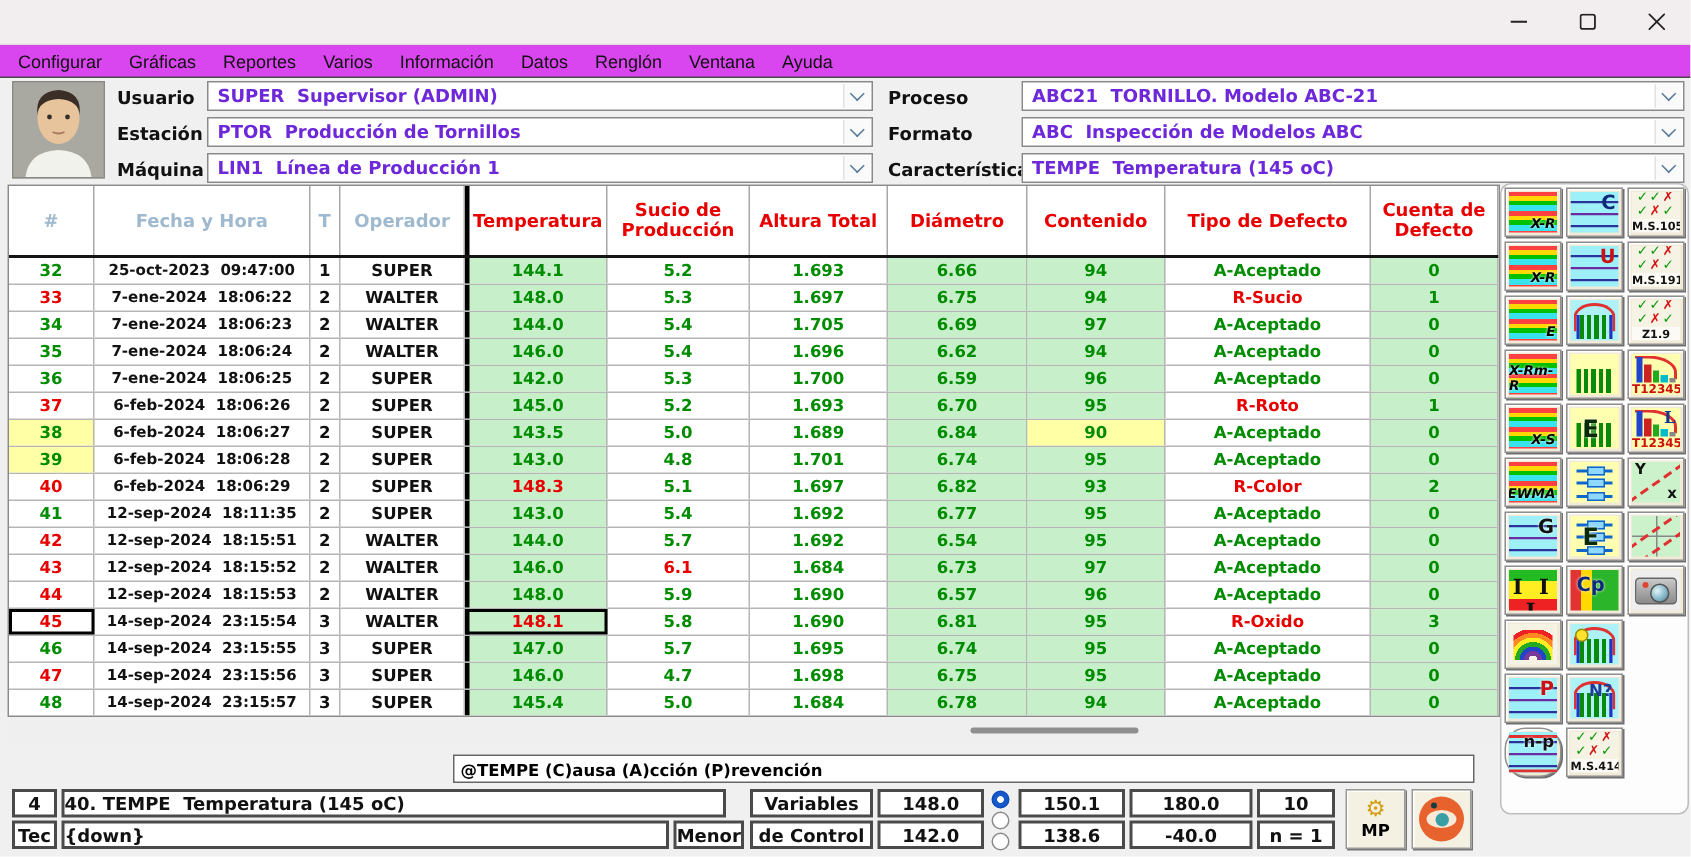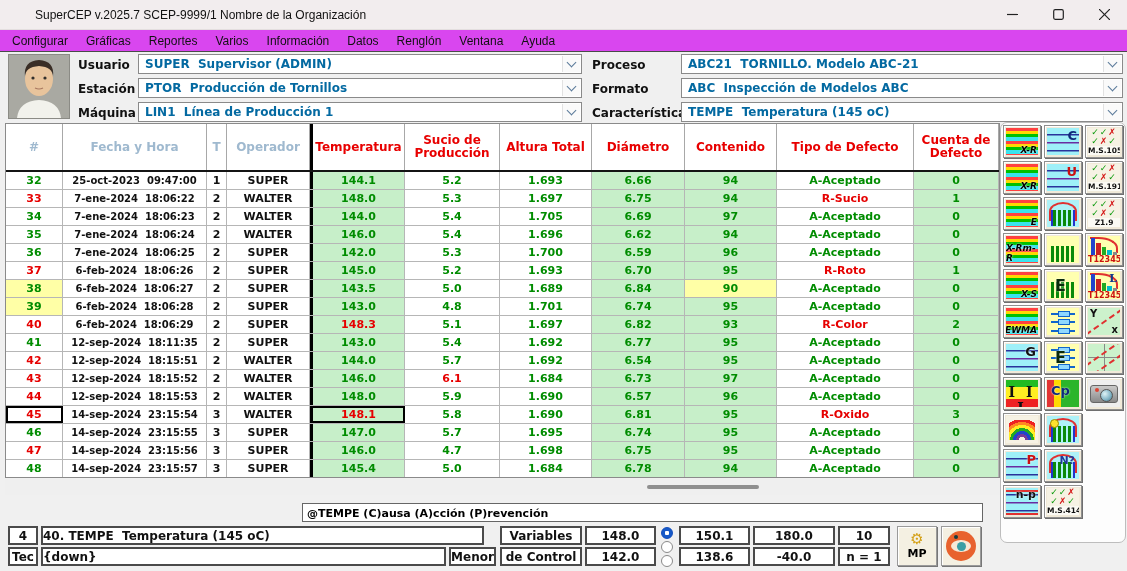--- a/index.html
+++ b/index.html
@@ -20,21 +20,21 @@
   
   .menubar { position:absolute; left:0; top:30px; width:1127px; height:22px; background:#d946ef;
     border-bottom:1px solid #4a4a4a; display:flex; align-items:center; padding-left:3px;
     font:12px "Liberation Sans",sans-serif; }
   .menu-item { padding:3px 9px; color:#111; cursor:default; }
 
   
   .photo { position:absolute; left:8px; top:54px; width:62px; height:65px; background:#a9a9a2; border:1px solid #8b8b85; }
   .flabel { position:absolute; font:bold 12px "DejaVu Sans",sans-serif; color:#111; }
   .combo { position:absolute; height:20px; background:#fff; border:1px solid #8a8a8a;
-    font:bold 12px "DejaVu Sans",sans-serif; color:#0369a1; display:flex; align-items:center;
+    font:bold 12px "DejaVu Sans",sans-serif; color:#6d28d9; display:flex; align-items:center;
     padding-left:6px; white-space:pre; overflow:hidden; }
   .combo .arrowbox { position:absolute; right:1px; top:1px; bottom:1px; width:18px; background:#fafafa;
     border-left:1px solid #e2e2e2; display:flex; align-items:center; justify-content:center; }
   .chev { width:7px; height:7px; border-right:1.5px solid #5a7a9a; border-bottom:1.5px solid #5a7a9a;
     transform:rotate(45deg); margin-top:-4px; }
 
   
   .tbl { position:absolute; left:5px; top:123px; width:995px; height:355px; background:#fff;
     border:1px solid #8a8a8a; overflow:hidden; }
   .thead,.trow { display:grid; grid-template-columns:57px 144px 20px 83px 95px 95px 92px 93px 92px 137px 1fr; }
@@ -147,21 +147,20 @@
   .st-waves .big { text-shadow:0 0 2px #fff; }
   .redlines { position:absolute; inset:0;
     background:linear-gradient(#e03030,#e03030) 0 2px/100% 2px no-repeat,
                linear-gradient(#e03030,#e03030) 0 25px/100% 2px no-repeat; }
 </style>
 </head>
 <body>
 
 <div class="titlebar">
   <span class="appicon"><span class="ai-top"></span><span class="ai-bot"></span></span>
-  <span>SuperCEP v.2025.7  SCEP-9999/1  Nombre de la Organización</span>
   <div class="winbtns">
     <div class="winbtn">
         <svg width="11" height="11">
           <line x1="0" y1="5.5" x2="11" y2="5.5" stroke="#222" stroke-width="1.2"></line>
         </svg>
       </div>
     <div class="winbtn">
         <svg width="11" height="11">
           <rect x="0.7" y="0.7" width="9.6" height="9.6" fill="none" stroke="#222" stroke-width="1.2" rx="1.5"></rect>
         </svg>
@@ -665,21 +664,21 @@
         <span class="big" style="color:#cc1111">P</span>
       </div>
     </div>
     <div class="icbtn" style="grid-area: 10 / 2;">
       <div class="tile st-hist">
         <div class="curve"></div>
         <div class="bars"></div>
         <span class="big nq">N?</span>
       </div>
     </div>
-    <div class="icbtn" style="grid-area: 11 / 1;">
+    <div class="icbtn" style="grid-area: 11 / 1; border-radius: 14px;">
       <div class="tile st-waves">
         <span class="lines3"></span>
         <span class="redlines"></span>
         <span class="big" style="color:#111111;font-size:11px">n-p</span>
       </div>
     </div>
     <div class="icbtn" style="grid-area: 11 / 2;">
       <div class="tile st-checks">
         <div class="marks"><em>✓</em><em>✓</em><s>✗</s><br><em>✓</em><s>✗</s><em>✓</em></div>
         <span class="mslbl">M.S.414</span>

